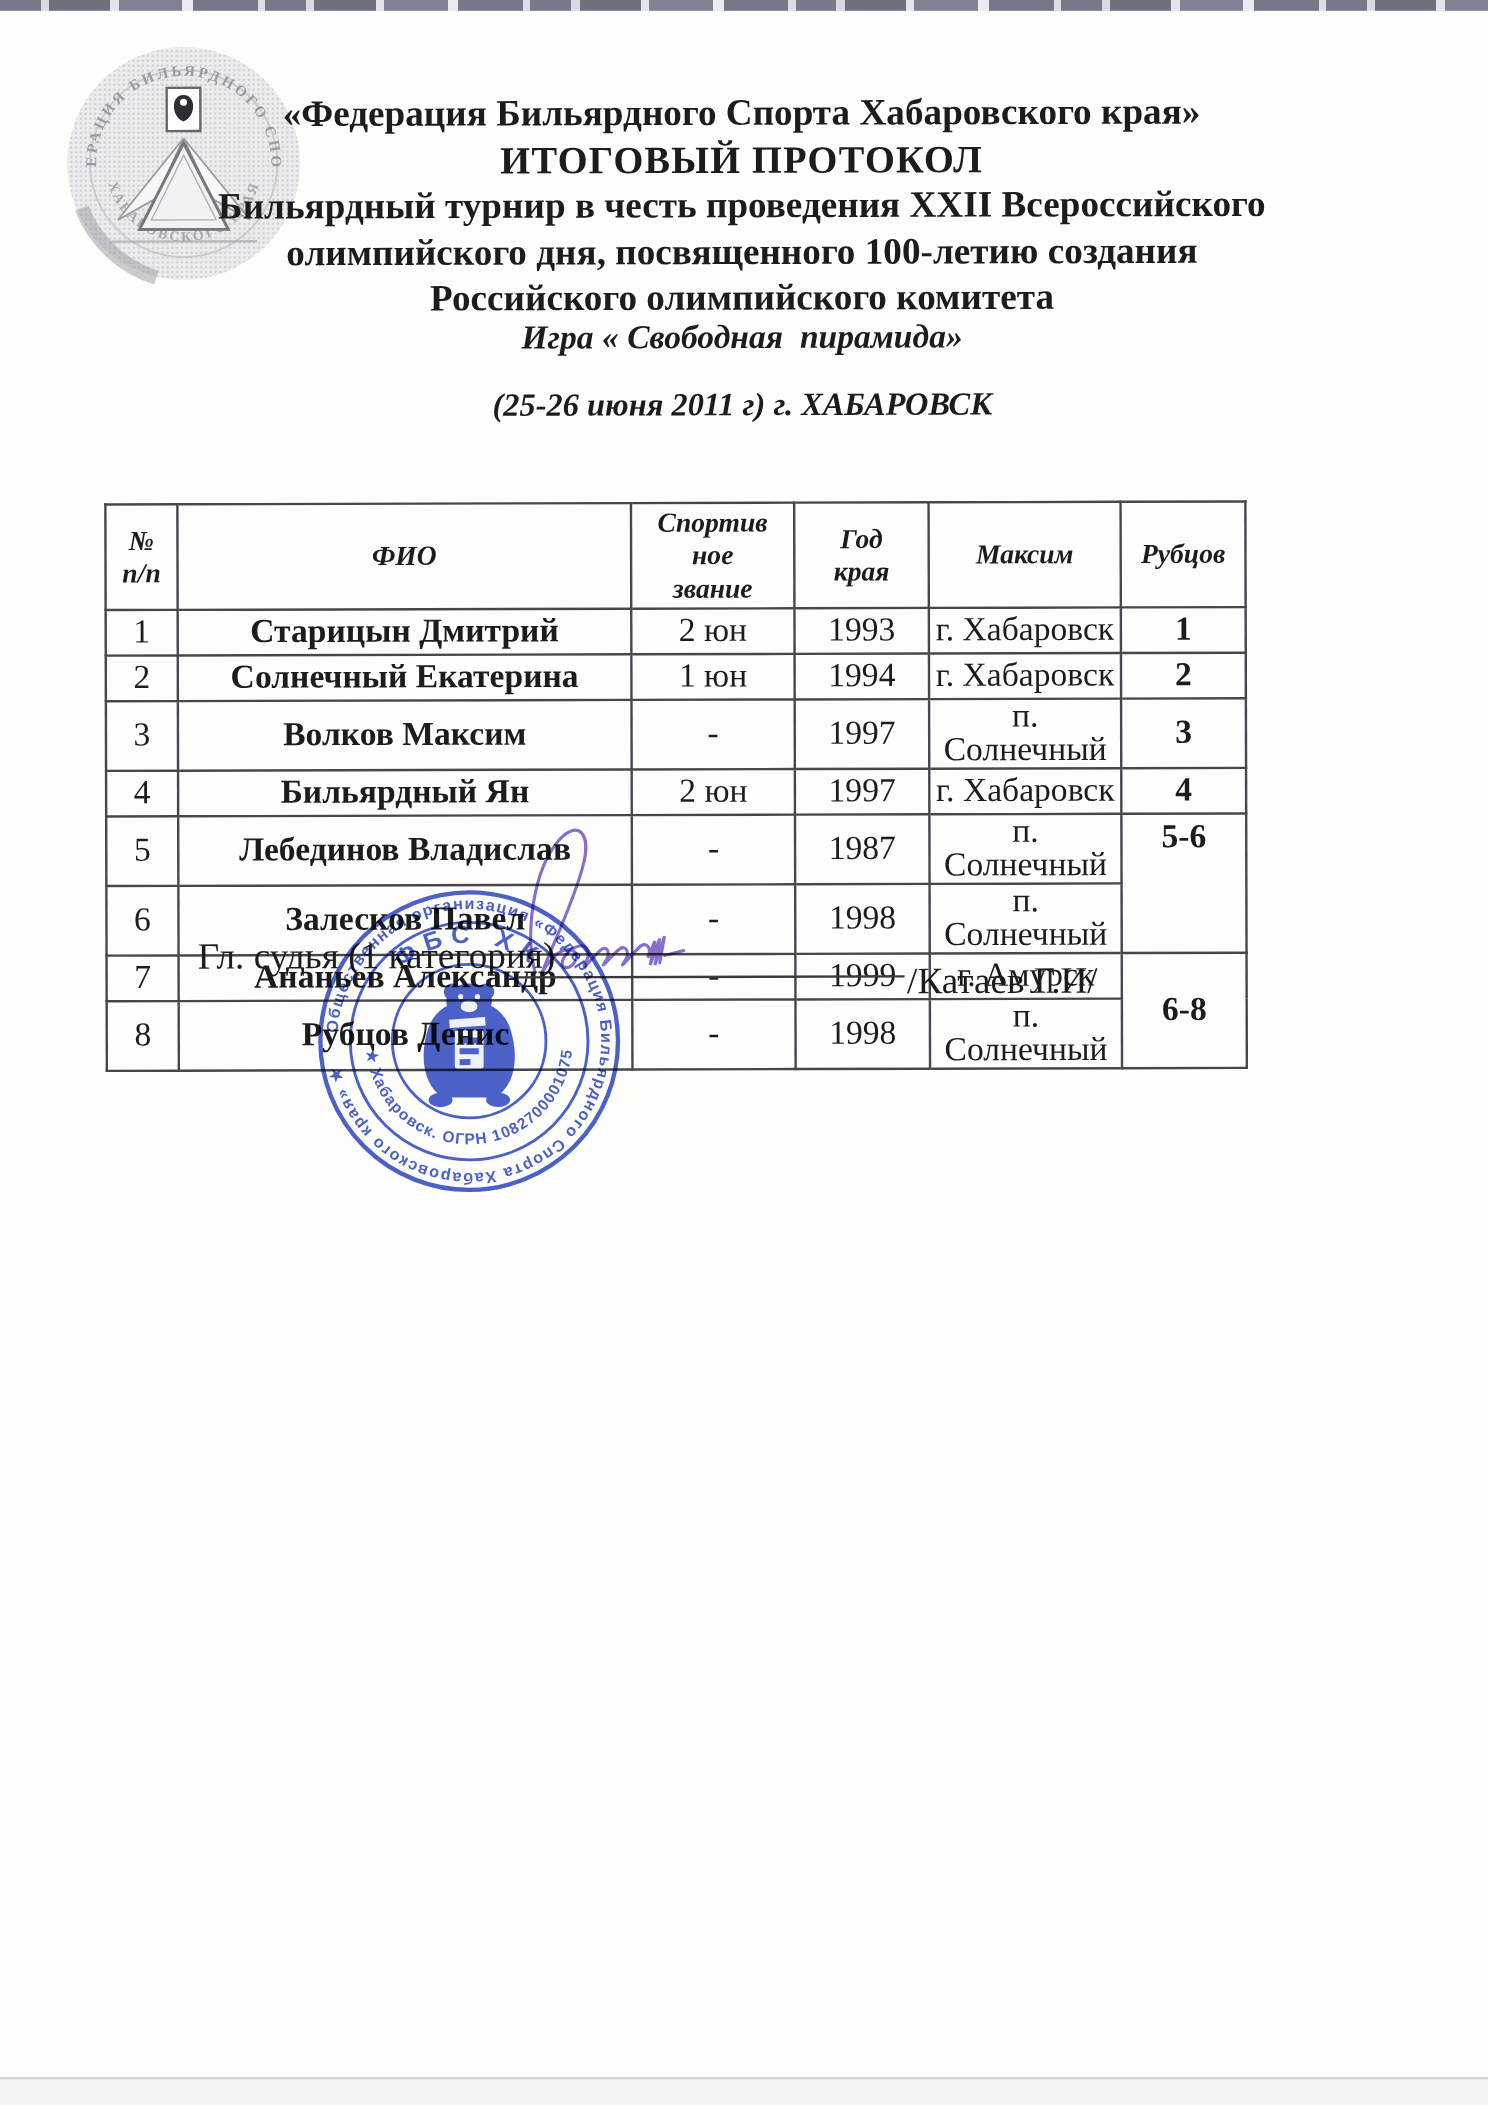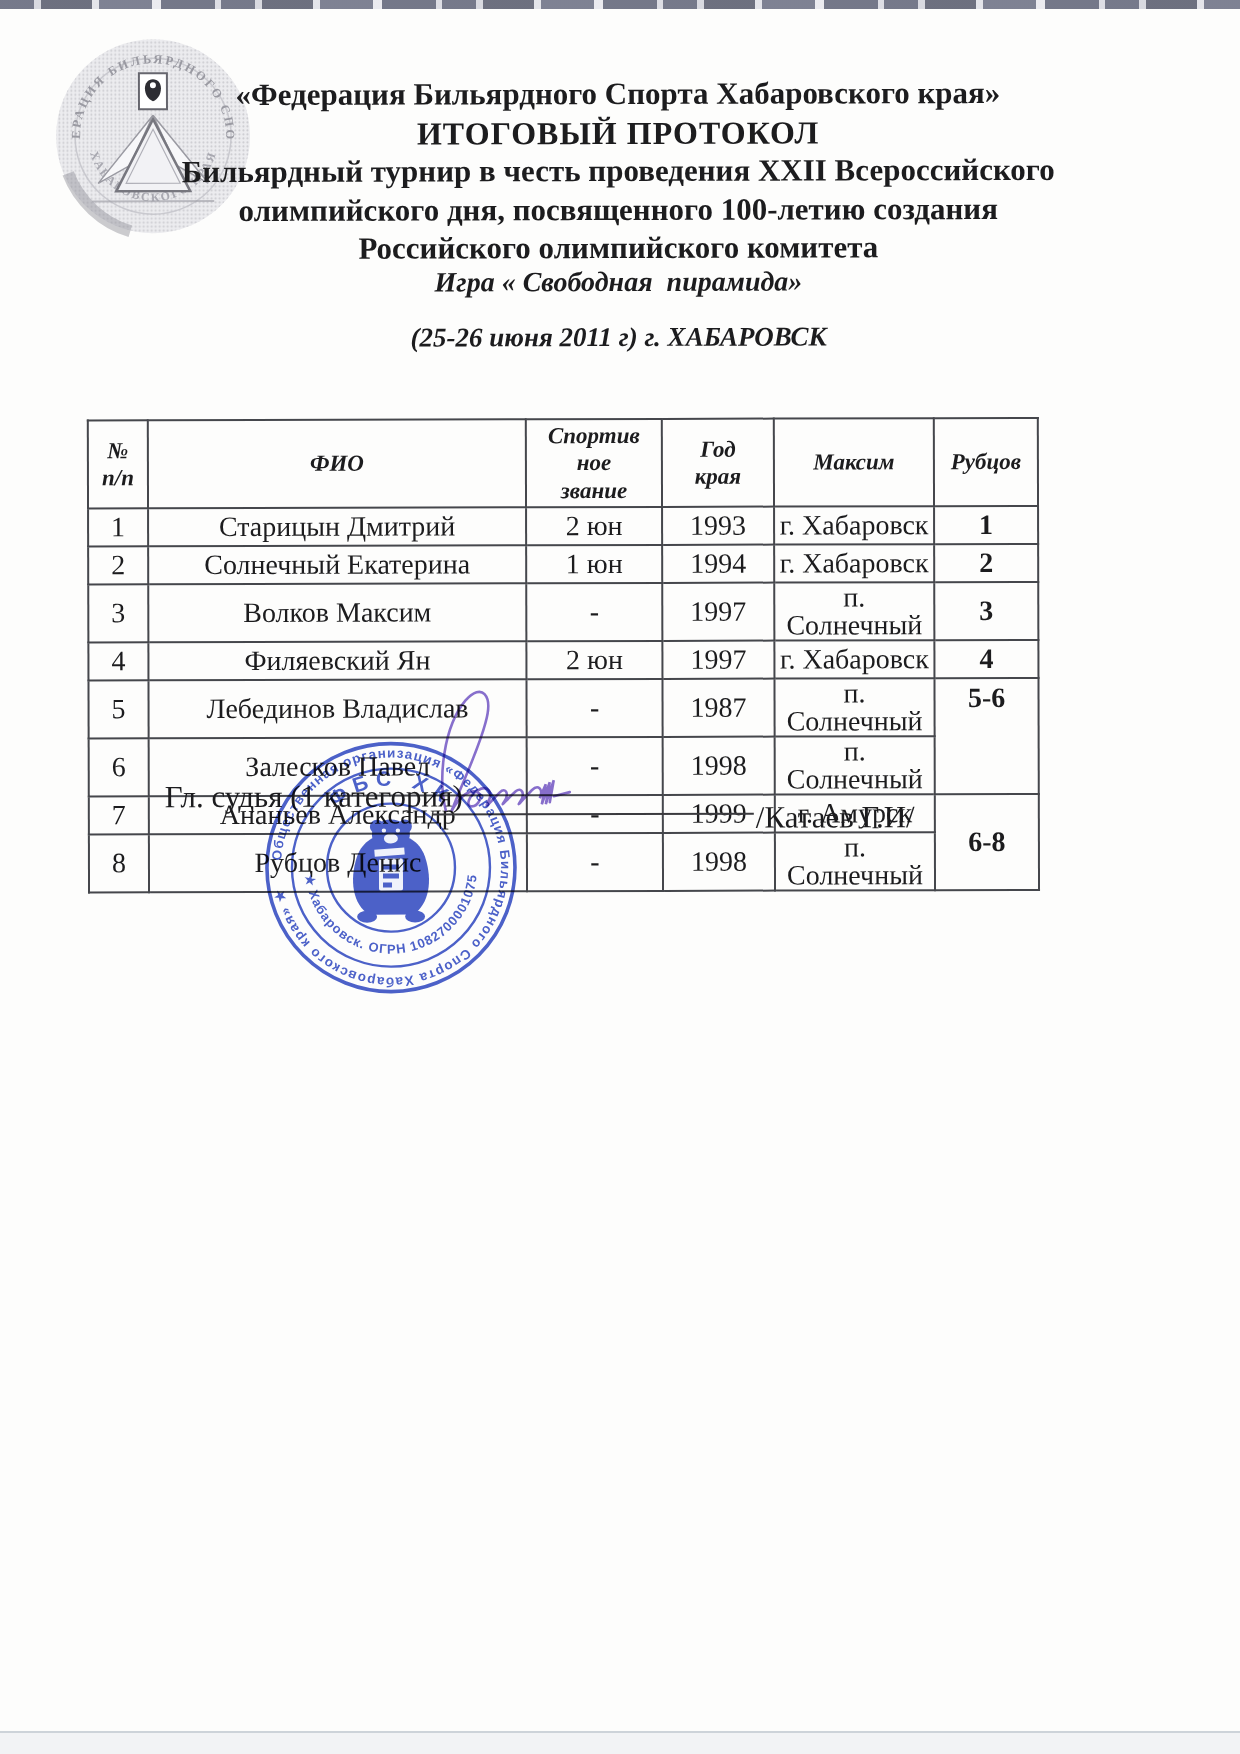--- a/index.html
+++ b/index.html
@@ -55,21 +55,21 @@
     border:2px solid #45474c;
     text-align:center; vertical-align:middle;
     overflow:hidden;
   }
   table.results thead th {
     height:88px; font-style:italic; font-weight:bold;
     font-size:23px; line-height:1.18; white-space:pre-line;
   }
   table.results tbody tr { height:38px; }
   table.results td { font-size:28px; line-height:1; }
-  td.cell-name { text-align:left; padding-left:0; font-weight:normal; font-size:29px; }
+  td.cell-name { text-align:left; padding-left:0; font-weight:bold; font-size:29px; }
   td.cell-place { font-weight:bold; }
   td.cell-place.vtop { vertical-align:top; line-height:38px;margin-top:32px; }
 
   
   .judge-label { position:absolute; left:165px; top:778px; font-size:31px; }
   .sig-underline { position:absolute; left:432px; top:813px; width:322px; height:2px; background:#3a3a3e; }
   .judge-name { position:absolute; left:756px; top:800px; font-size:31px;text-align:right; }
 
   
   .stamp-svg { position:absolute; left:260px; top:736px; mix-blend-mode:multiply; opacity:.92; }
@@ -170,21 +170,21 @@
       <tr>
         <td>3</td>
         <td class="cell-name">Волков Максим</td>
         <td>-</td>
         <td>1997</td>
         <td>п. Солнечный</td>
         <td class="cell-place">3</td>
       </tr>
       <tr>
         <td>4</td>
-        <td class="cell-name">Филяевский Ян</td>
+        <td class="cell-name">Бильярдный Ян</td>
         <td>2 юн</td>
         <td>1997</td>
         <td>г. Хабаровск</td>
         <td class="cell-place">4</td>
       </tr>
       <tr>
         <td>5</td>
         <td class="cell-name">Лебединов Владислав</td>
         <td>-</td>
         <td>1987</td>

